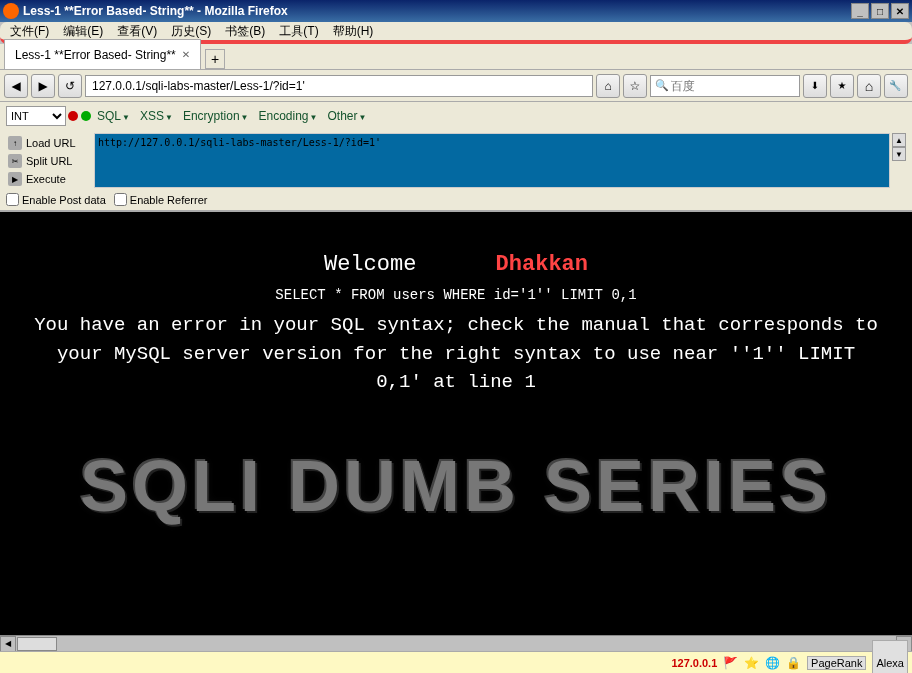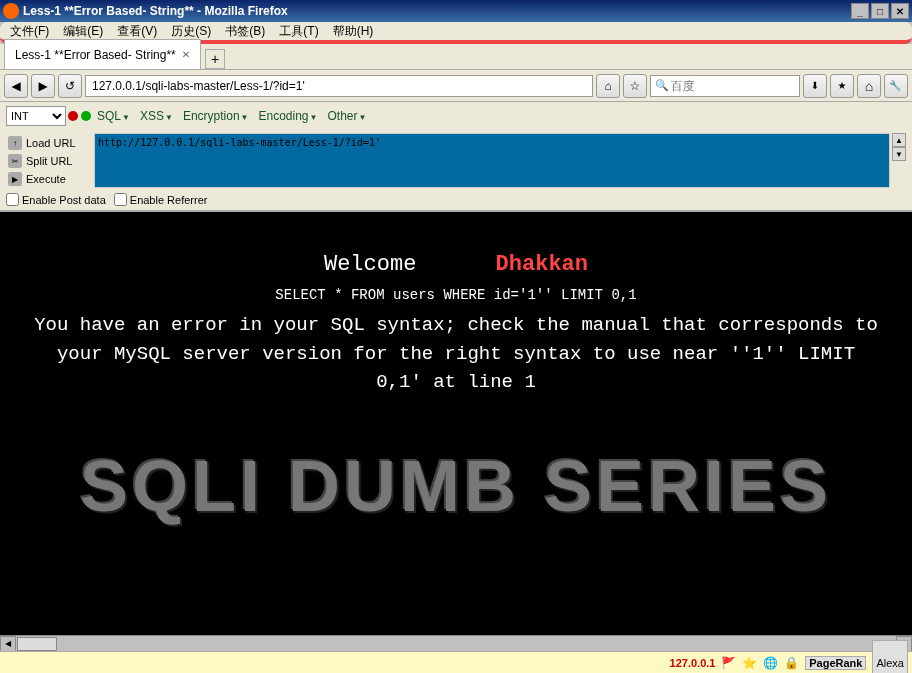--- a/index.html
+++ b/index.html
@@ -291,18 +291,18 @@
   <div class="status-bar">
     <div class="status-left">
       <span></span>
     </div>
     <div class="status-right">
       <span class="status-ip">127.0.0.1</span>
       <span>🚩</span>
       <span>⭐</span>
       <span>🌐</span>
       <span>🔒</span>
-      <span style="font-size:11px;border:1px solid #aaa;padding:0 3px;background:#e0e0e0;font-weight:bold;">PageRank</span>
+      <span style="font-size:11px;border:1px solid #aaa;padding:0 3px;background:#e0e0e0;">PageRank</span>
       <span style="font-size:11px;border:1px solid #aaa;padding:16px 3px;background:#e0e0e0;">Alexa</span>
     </div>
   </div>
 
 </div>
 
 </body></html>

